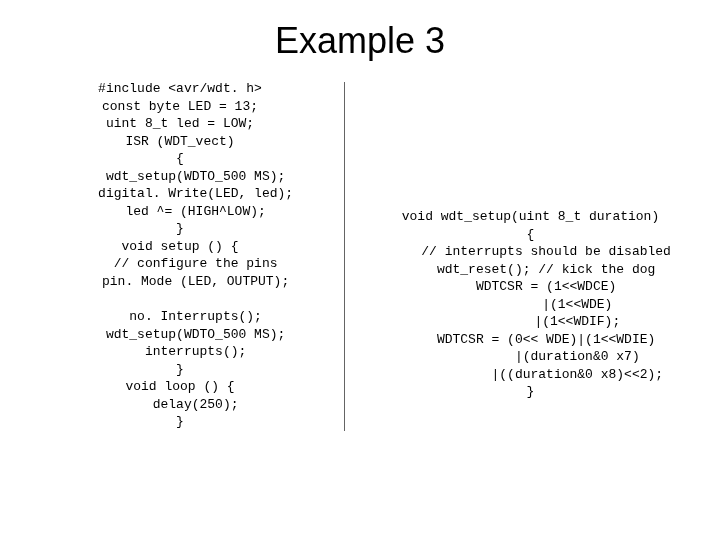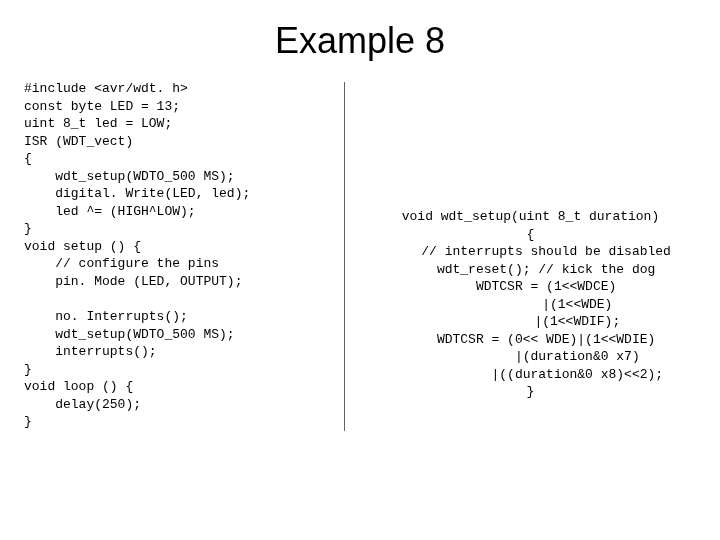--- a/index.html
+++ b/index.html
@@ -17,20 +17,21 @@
     padding-top: 20px;
     padding-bottom: 18px;
   }
   .columns {
     display: flex;
     padding: 0 24px;
   }
   .col-left {
     width: 320px;
     padding-right: 8px;
+    text-align: center;
   }
   .col-right {
     flex: 1;
     padding-left: 20px;
     padding-top: 126px;
     border-left: 1px solid #646464;
     min-height: 270px;
     margin-top: 2px;
     text-align: center;
   }
@@ -38,21 +39,21 @@
     font-family: "Courier New", Courier, monospace;
     font-size: 13px;
     line-height: 1.35;
     white-space: pre;
     color: #000;
   }
 </style>
 </head>
 <body>
 
-<h1 class="title">Example 8</h1>
+<h1 class="title">Example 3</h1>
 
 <div class="columns">
   <div class="col-left">
     <pre class="code">#include &lt;avr/wdt. h&gt;
 const byte LED = 13;
 uint 8_t led = LOW;
 ISR (WDT_vect)
 {
     wdt_setup(WDTO_500 MS);
     digital. Write(LED, led);

